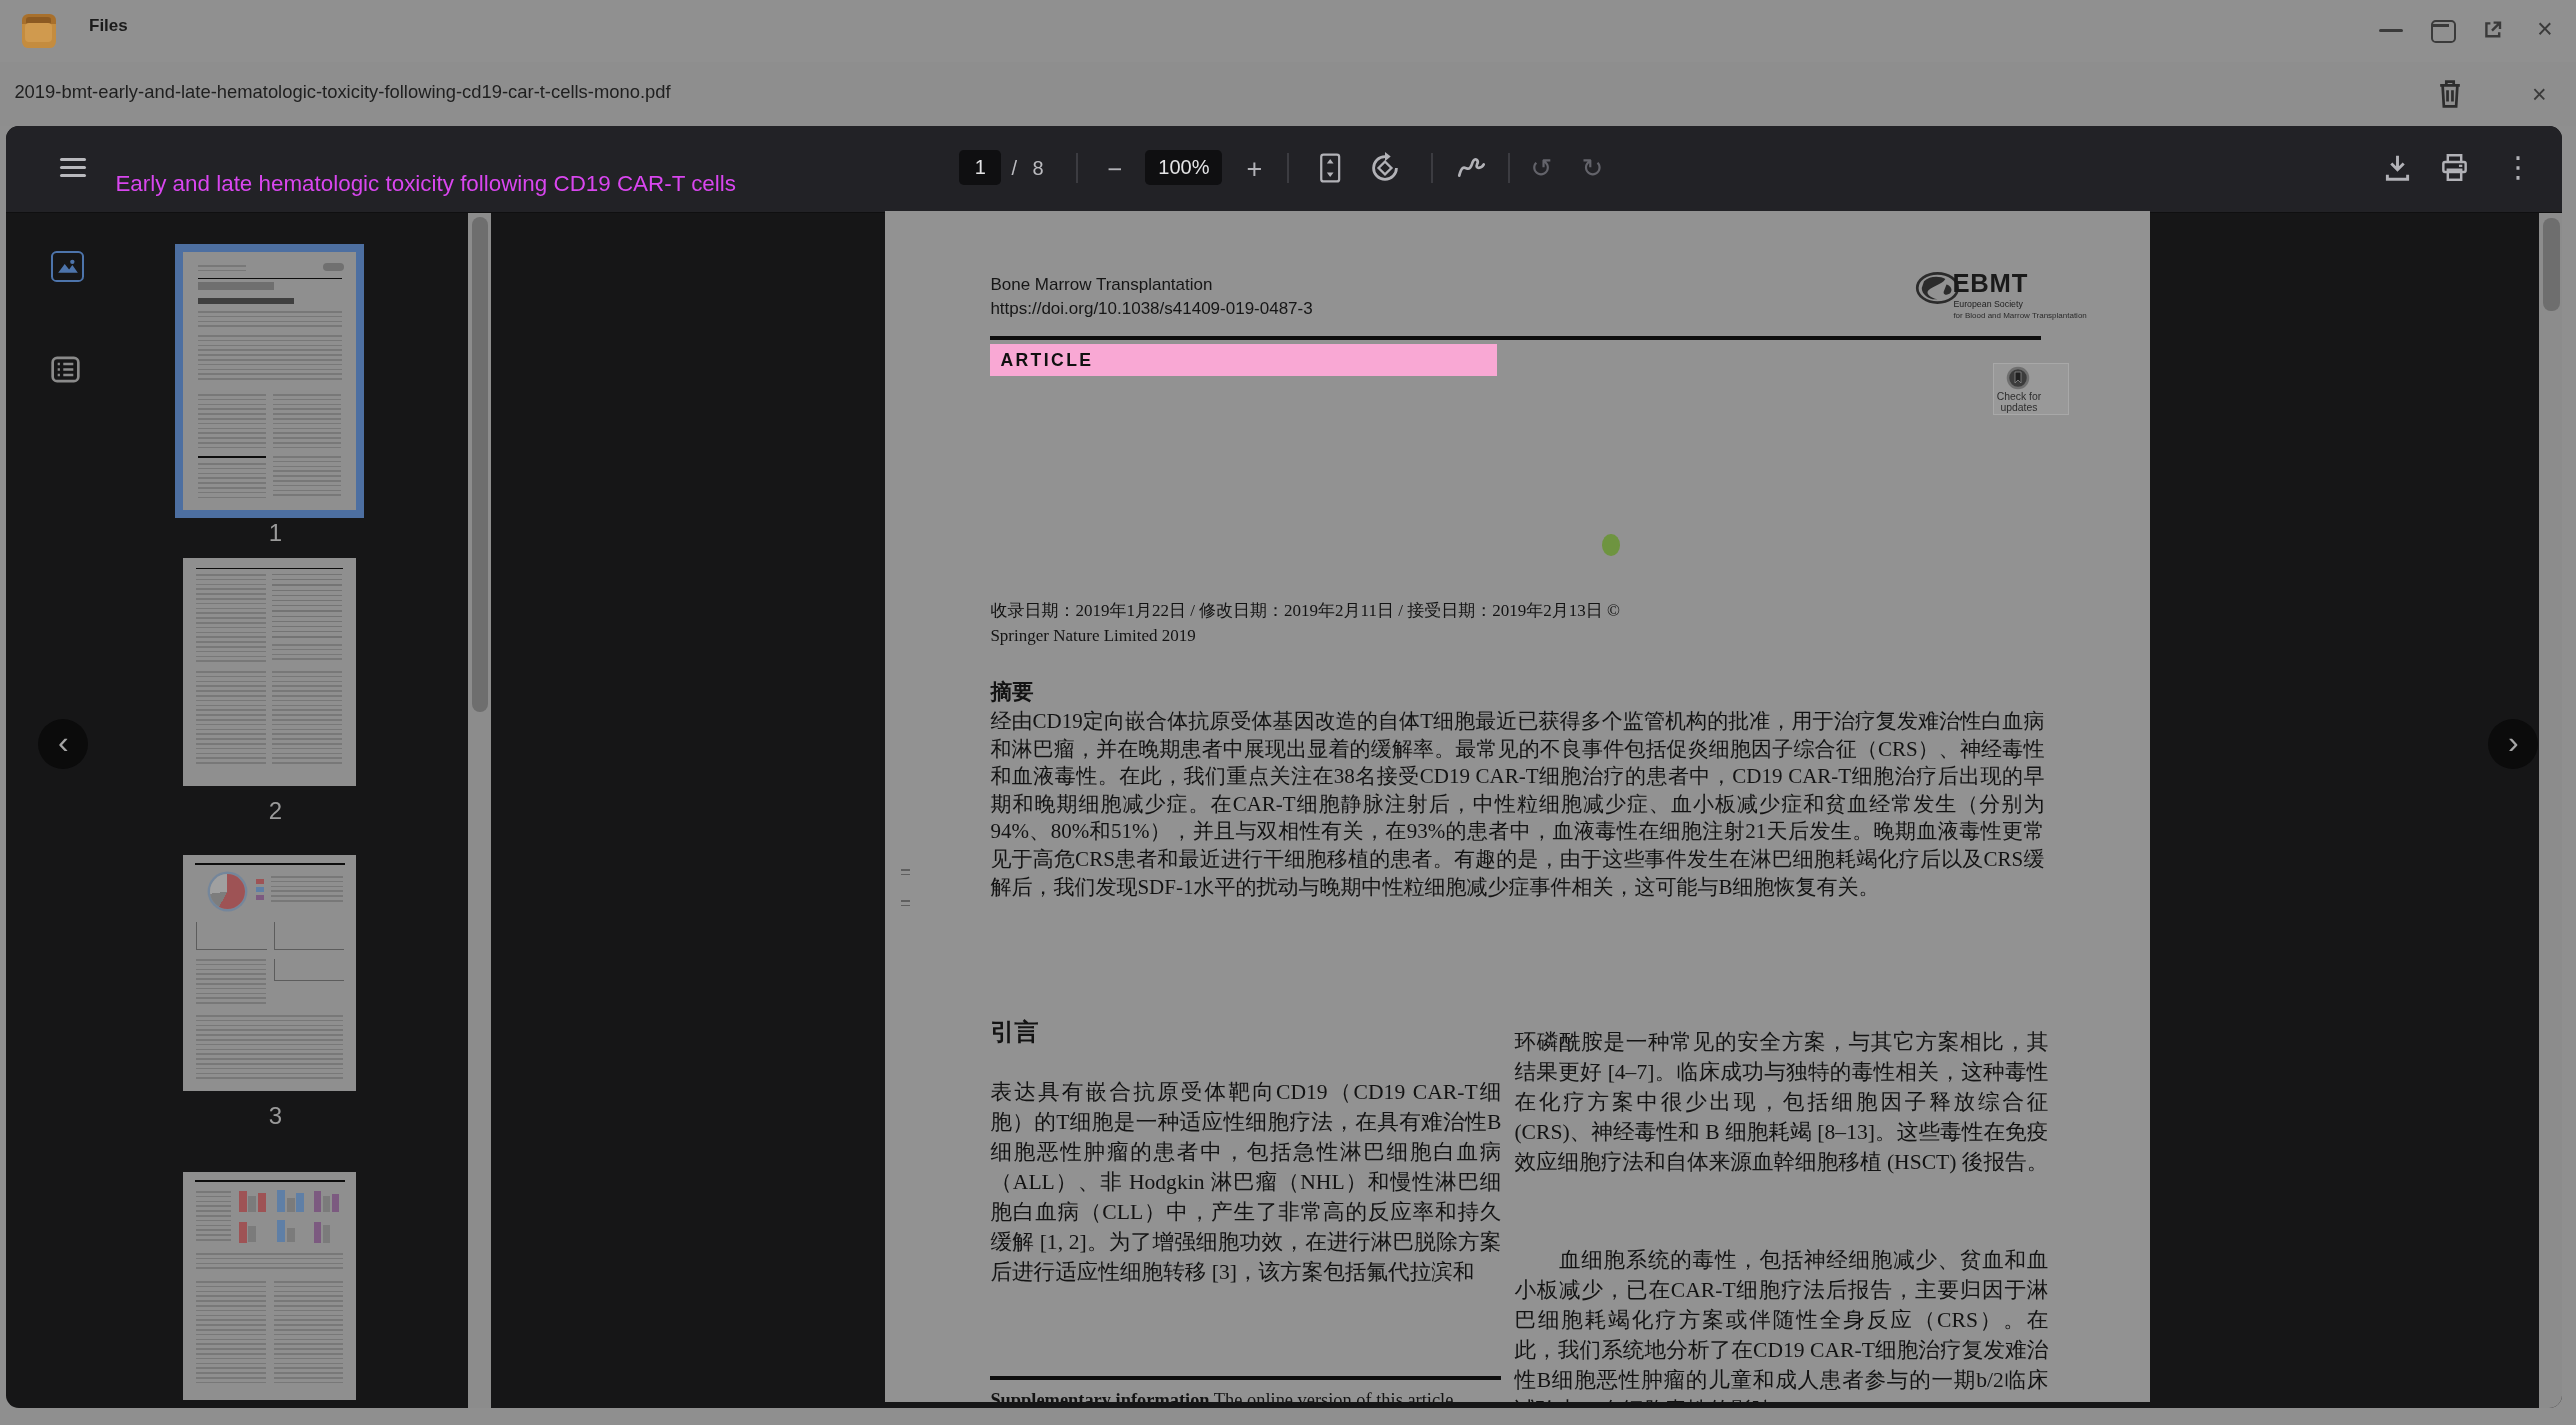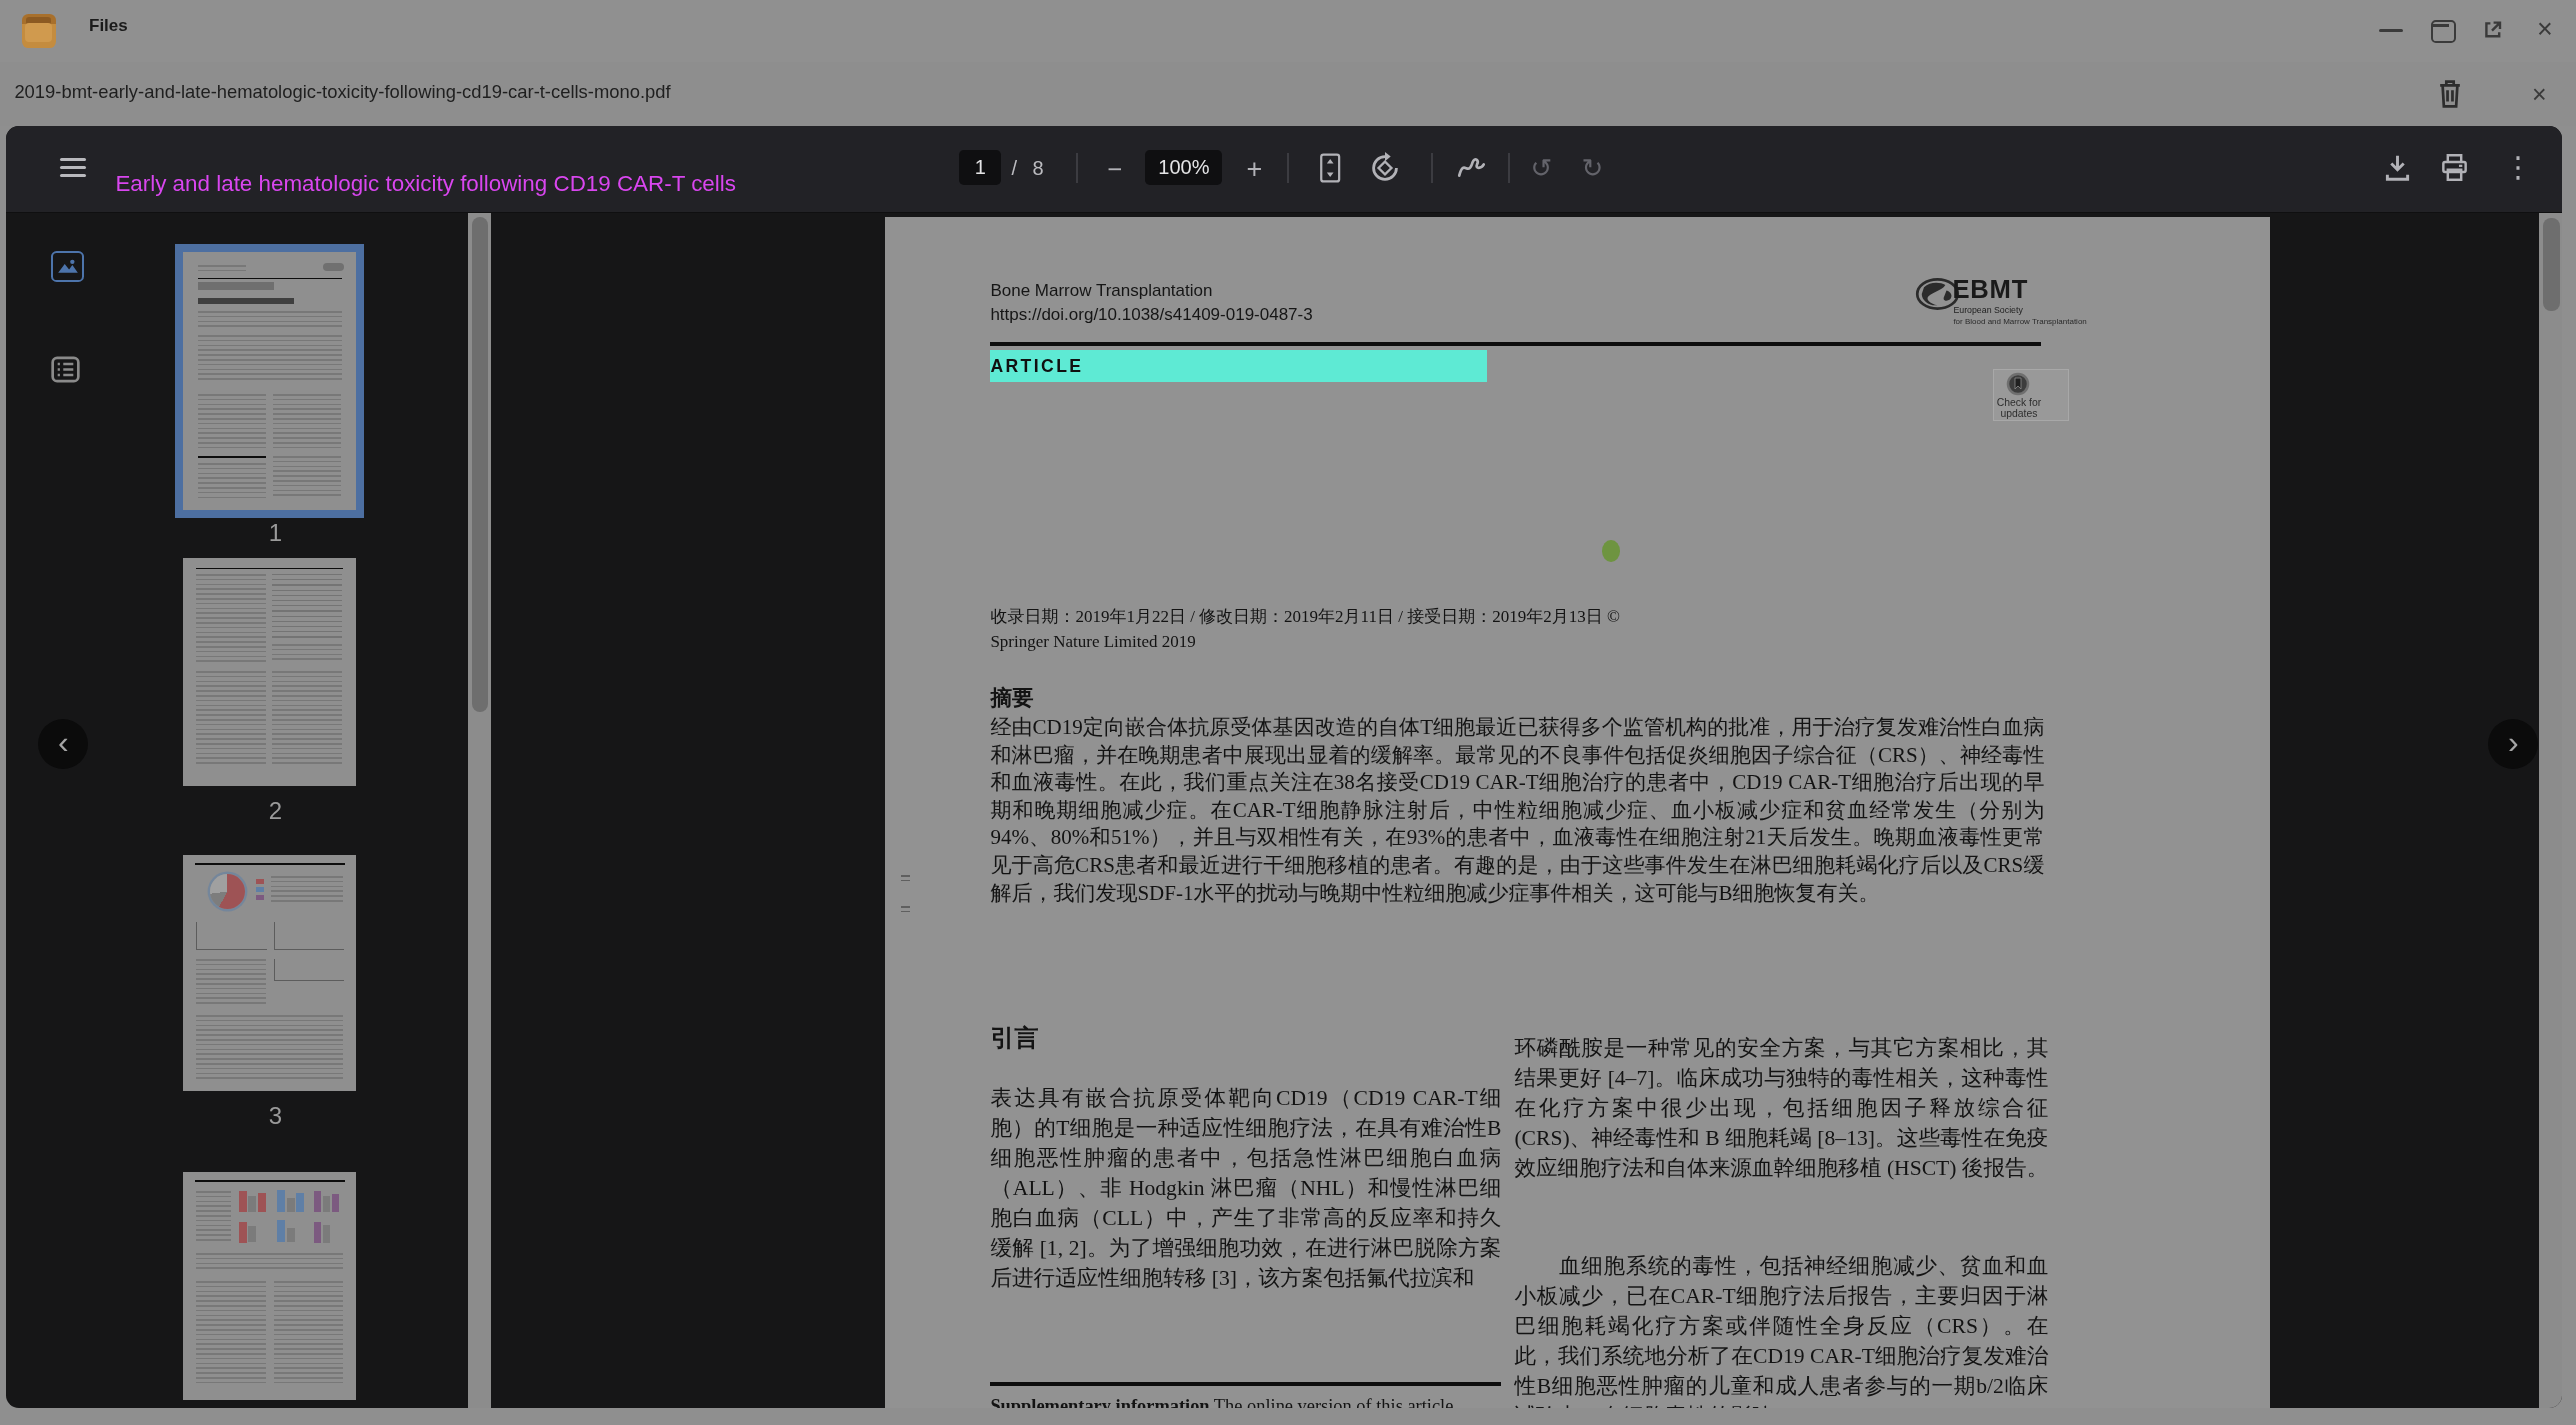--- a/index.html
+++ b/index.html
@@ -45,25 +45,25 @@
   .tlc{background:repeating-linear-gradient(to bottom,#787878 0 1.6px,transparent 1.6px 4.8px);}
 
   
   .sb-track{background:#8c8c8c;}
   .sb-thumb{background:#6e6e6e;border-radius:8px;}
 
   
   .nav-circle{width:50px;height:50px;border-radius:50%;background:rgba(8,8,8,.82);color:#a5a5a5;font-size:32px;text-align:center;line-height:46px;}
 
   
-  .page{left:879px;top:91px;width:1385px;height:1191px;background:#929292;overflow:hidden;color:#131313;}
+  .page{left:879px;top:85px;width:1265px;height:1191px;background:#929292;overflow:hidden;color:#131313;}
   .serif{font-family:"Liberation Serif",serif;}
   .jr{font-size:17px;line-height:24px;color:#161616;}
   .rule{background:#0d0d0d;}
-  .article-bar{background:#5eead4;color:#101010;font-weight:bold;font-size:17.6px;letter-spacing:2.4px;line-height:32px;padding-left:0;}
+  .article-bar{background:#f9a8d4;color:#101010;font-weight:bold;font-size:17.6px;letter-spacing:2.4px;line-height:32px;padding-left:10px;}
   .doc-h1{font-size:37px;letter-spacing:0.4px;}
   .authors{font-size:17.6px;line-height:26px;font-weight:bold;}
   .dates{font-size:17px;line-height:25px;}
   .abs-head{font-size:21.6px;font-weight:bold;}
   .body-txt{font-size:21px;line-height:27.6px;text-align:justify;}
   .col-txt{font-size:21.6px;line-height:30px;text-align:justify;}
   .sec-head{font-size:24px;font-weight:bold;}
   .supp{font-size:18.4px;line-height:24px;}
   .check-badge{background:#999999;border:0.8px solid #a8a8a8;text-align:center;}
   .check-badge .txt{font-size:10.4px;color:#2e2e2e;line-height:12px;}

